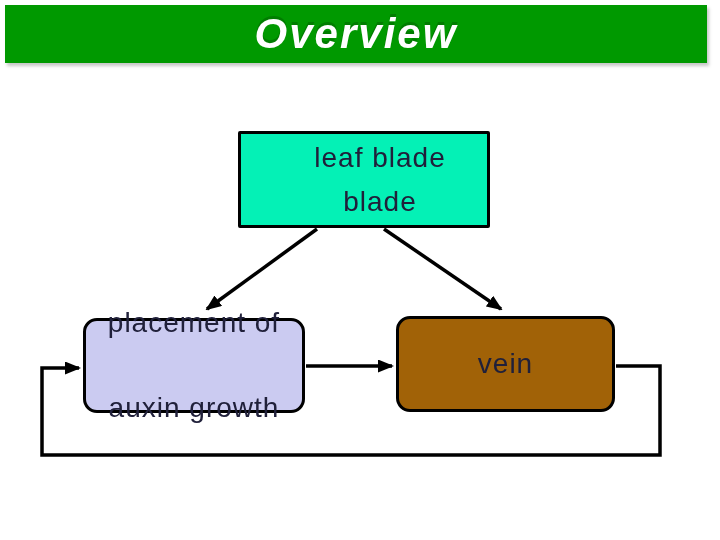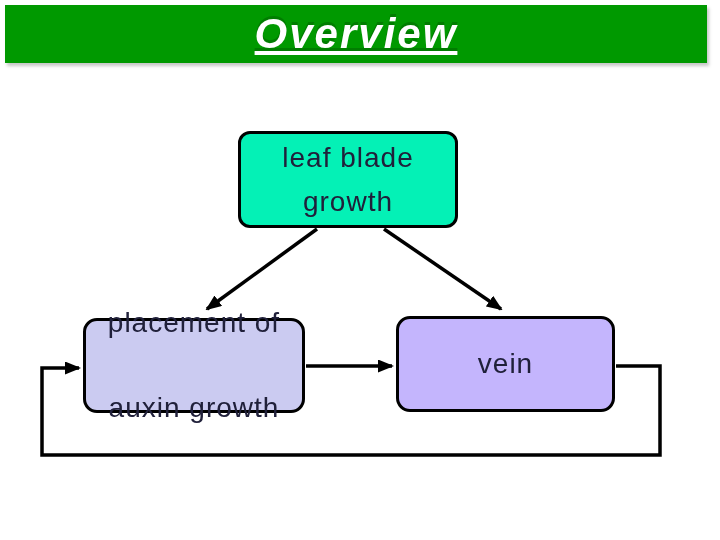--- a/index.html
+++ b/index.html
@@ -27,21 +27,20 @@
     box-shadow: 2px 3px 3px rgba(130,130,130,0.45);
   }
   .title {
     margin: 0;
     font-family: "Liberation Sans", sans-serif;
     font-size: 42px;
     font-weight: bold;
     font-style: italic;
     letter-spacing: 2px;
     text-shadow: 0 -3px 0 rgba(0,90,0,0.45);
-    text-decoration: underline;
   }
   .connectors {
     position: absolute;
     left: 0;
     top: 0;
     width: 720px;
     height: 540px;
   }
   .node {
     position: absolute;
@@ -54,21 +53,22 @@
     font-size: 28px;
     line-height: 44px;
     letter-spacing: 1px;
     color: #20203a;
   }
   .node-root {
     left: 238px;
     top: 131px;
     width: 214px;
     height: 91px;
-    border-radius: 12px;
+    border-radius: 2px;
+    padding-left: 32px;
   }
   .node-placement {
     left: 83px;
     top: 318px;
     width: 216px;
     height: 89px;
     border-radius: 14px;
     gap: 41px;
   }
   .node-vein {
@@ -102,25 +102,25 @@
 
     <line x1="384" y1="229" x2="501" y2="309" stroke="#000000" stroke-width="3.5" marker-end="url(#arrowhead)"></line>
 
     <line x1="306" y1="366" x2="392" y2="366" stroke="#000000" stroke-width="3.5" marker-end="url(#arrowhead)"></line>
 
     <polyline points="616,366 660,366 660,455 42,455 42,368 79,368" fill="none" stroke="#000000" stroke-width="3.5" marker-end="url(#arrowhead)"></polyline>
   </svg>
 
   <div class="node node-root" style="background: rgb(4, 241, 182);">
     <div class="node-line">leaf blade</div>
-    <div class="node-line">growth</div>
+    <div class="node-line">blade</div>
   </div>
 
   <div class="node node-placement" style="background: rgb(203, 203, 241);">
     <div class="node-line">placement of</div>
     <div class="node-line">auxin growth</div>
   </div>
 
-  <div class="node node-vein" style="background: #c4b5fd;">
+  <div class="node node-vein" style="background: #a16207;">
     <div class="node-line">vein</div>
   </div>
 
 </div>
 
 </body></html>

